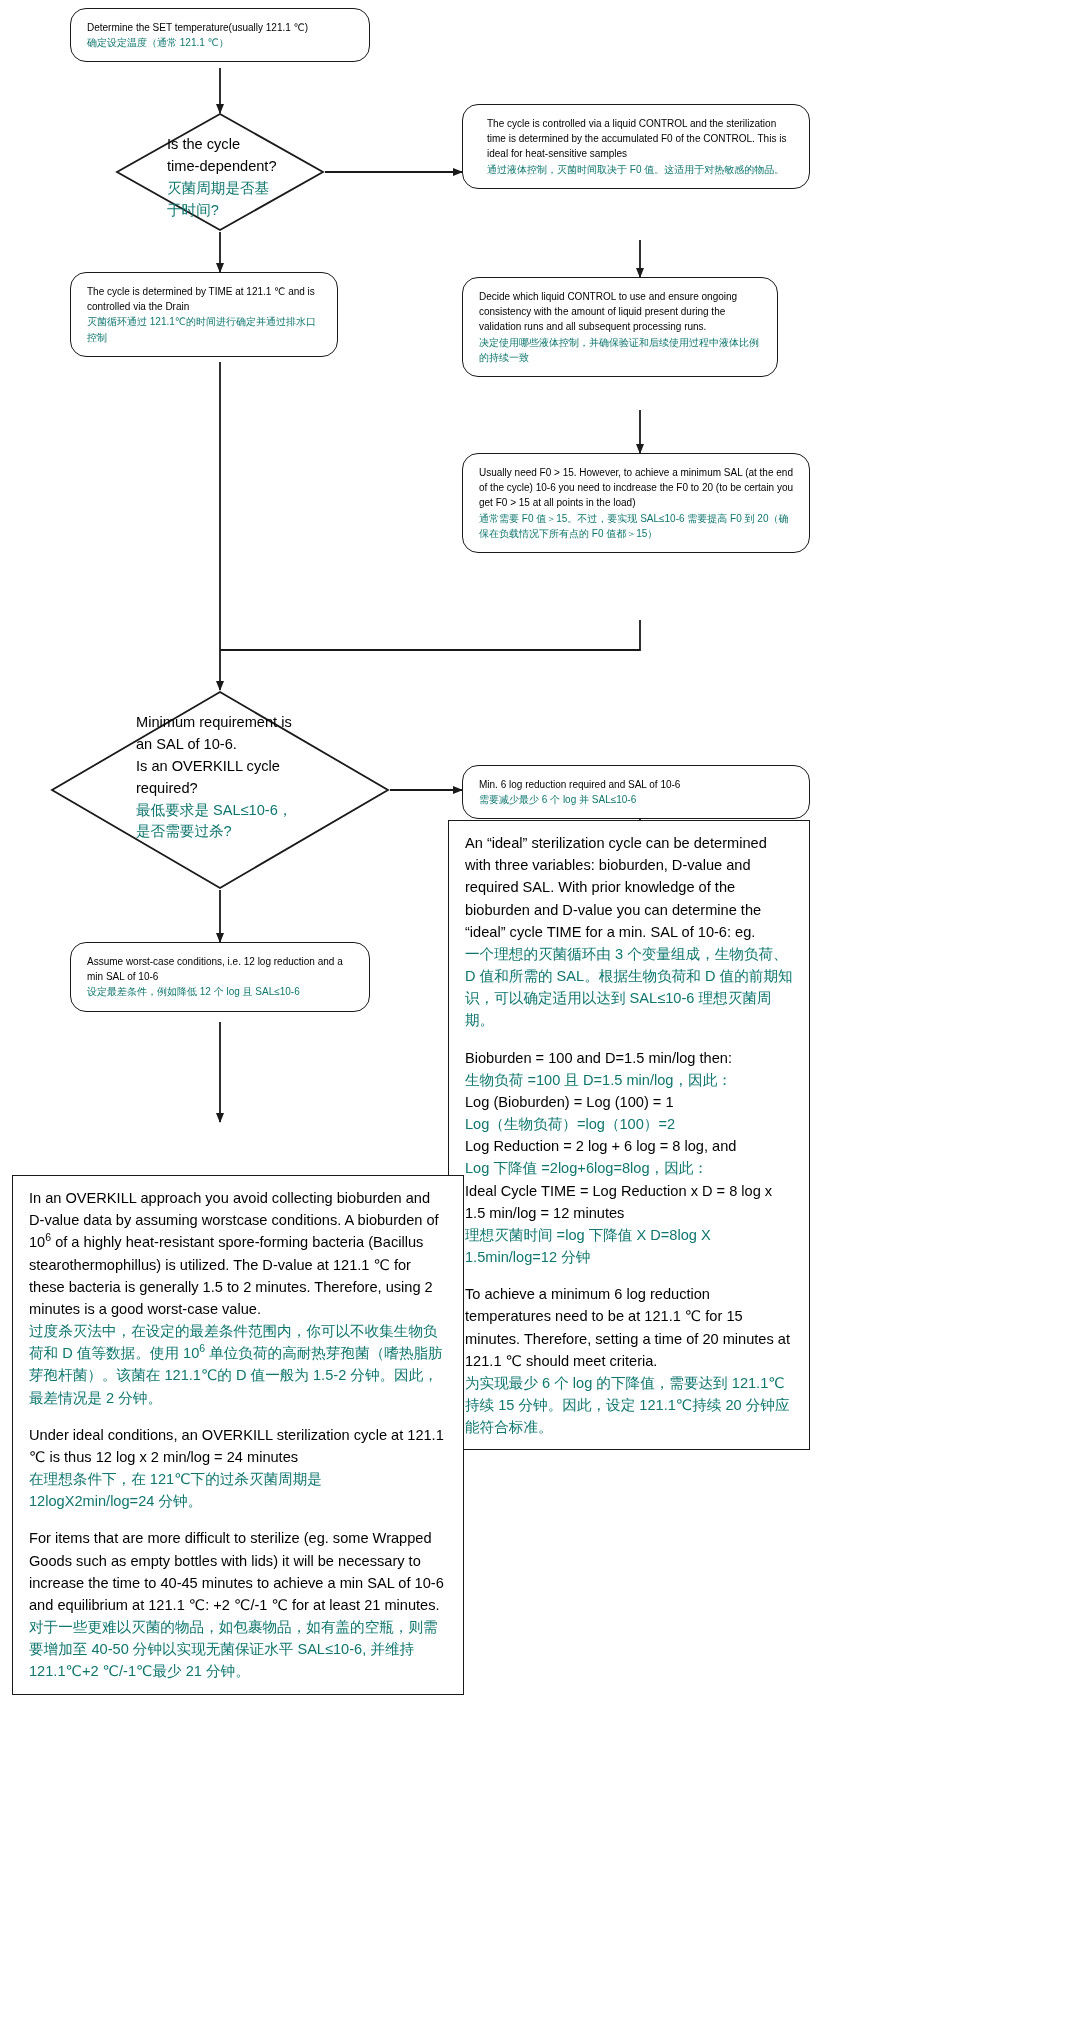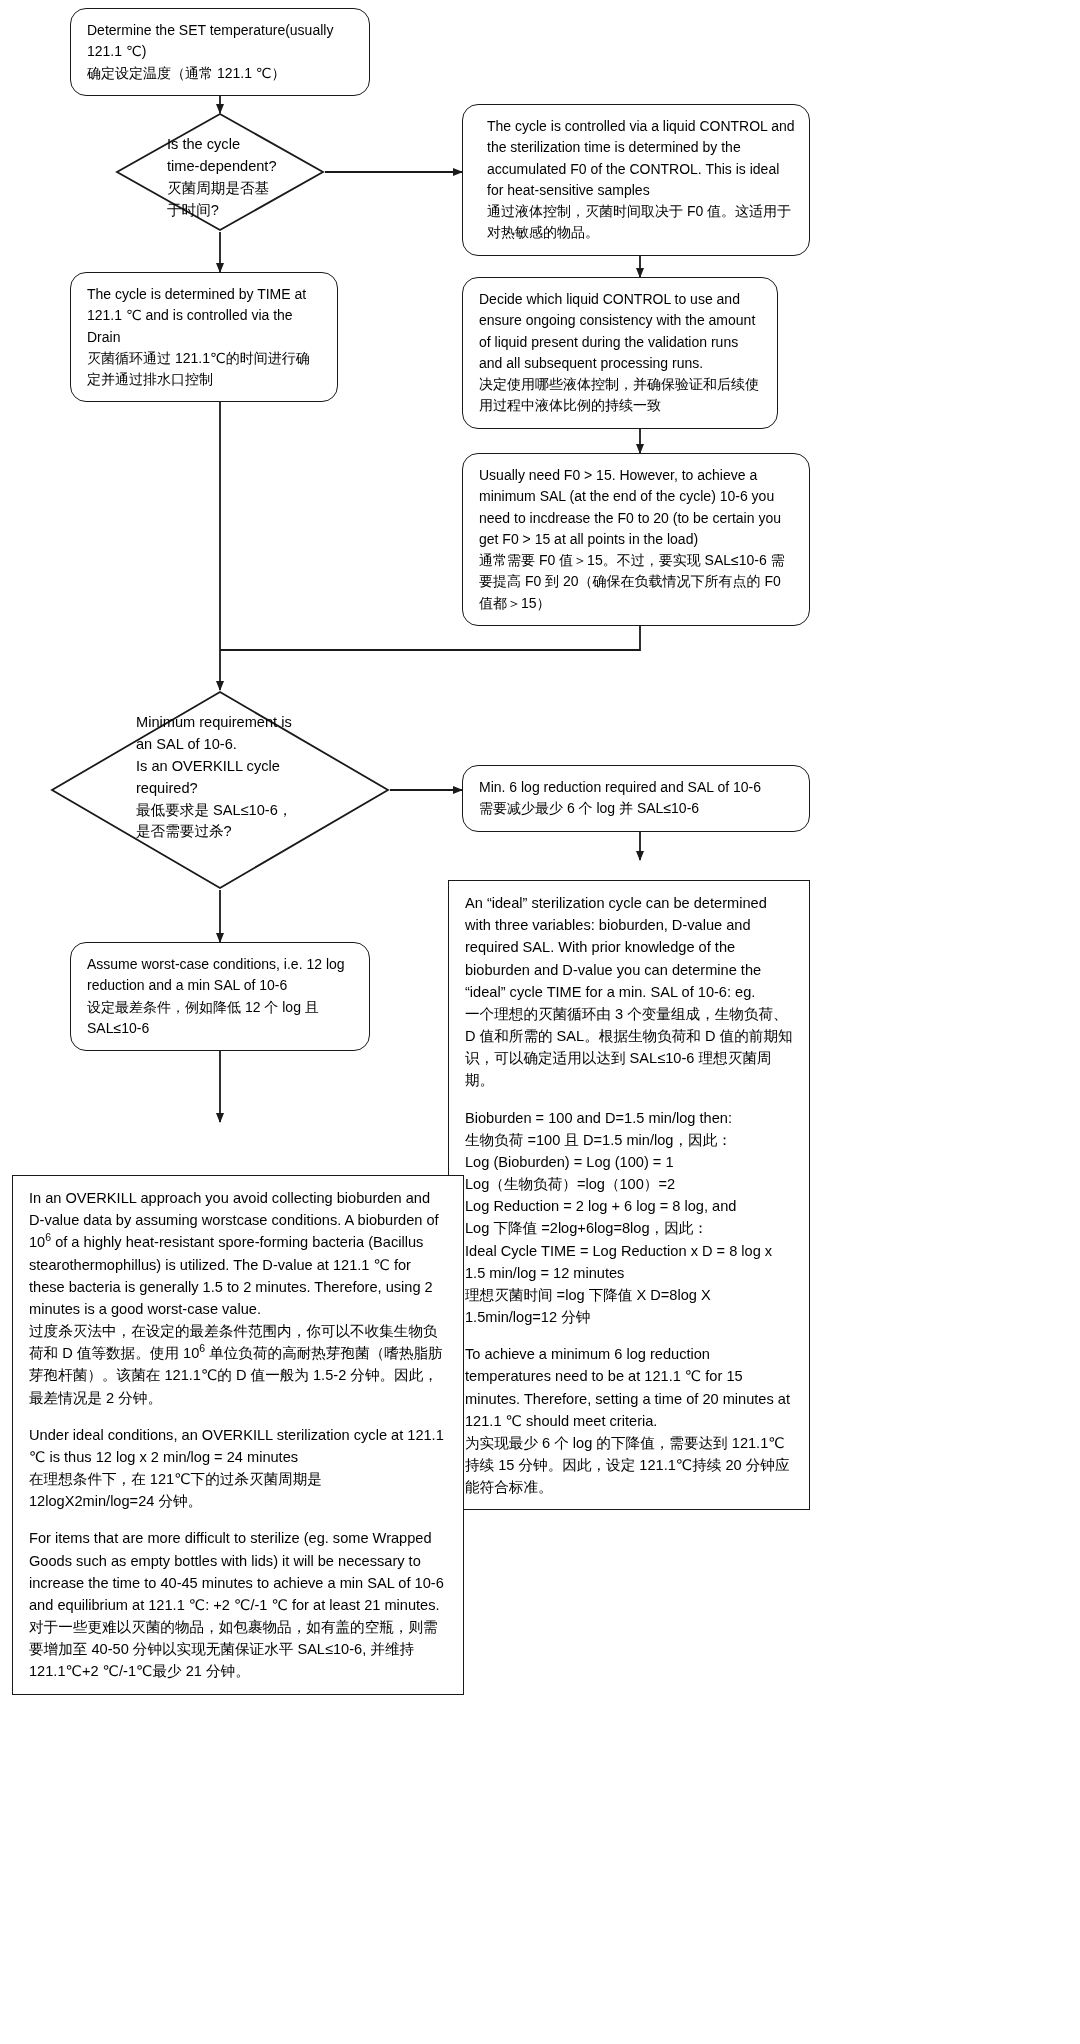--- a/index.html
+++ b/index.html
@@ -30,36 +30,36 @@
   .node {
     position: absolute;
     box-sizing: border-box;
     z-index: 2;
     background: #ffffff;
   }
   .rbox {
     border: 1.6px solid #1a1a1a;
     border-radius: 16px;
     padding: 11px 14px 11px 16px;
-    font-size: 14px;
+    font-size: 10px;
     line-height: 1.52;
   }
   .sbox {
     border: 1.6px solid #1a1a1a;
     border-radius: 0px;
     padding: 11px 14px 11px 16px;
     font-size: 14.6px;
     line-height: 1.52;
   }
   .en {
     color: #000000;
     display: block;
   }
   .zh {
-    color: #000000;
+    color: #0f766e;
     display: block;
   }
   .para {
     display: block;
     margin: 0;
   }
   .gap {
     display: block;
     height: 15px;
   }
@@ -168,21 +168,21 @@
       <span class="zh">最低要求是 SAL≤10-6，</span>
       <span class="zh">是否需要过杀?</span>
     </div>
   </div>
 
   <div class="node rbox" style="left:462px; top:765px; width:348px;">
     <span class="en">Min. 6 log reduction required and SAL of 10-6</span>
     <span class="zh">需要减少最少 6 个 log 并 SAL≤10-6</span>
   </div>
 
-  <div class="node sbox" style="left:448px; top:880px; width:362px;">
+  <div class="node sbox" style="left:448px; top:820px; width:362px;">
     <span class="para">
       <span class="en">An “ideal” sterilization cycle can be determined with three variables: bioburden, D-value and required SAL. With prior knowledge of the bioburden and D-value you can determine the “ideal” cycle TIME for a min. SAL of 10-6: eg.</span>
       <span class="zh">一个理想的灭菌循环由 3 个变量组成，生物负荷、D 值和所需的 SAL。根据生物负荷和 D 值的前期知识，可以确定适用以达到 SAL≤10-6 理想灭菌周期。</span>
     </span>
     <span class="gap"></span>
     <span class="para">
       <span class="en">Bioburden = 100 and D=1.5 min/log then:</span>
       <span class="zh">生物负荷 =100 且 D=1.5 min/log，因此：</span>
       <span class="en">Log (Bioburden) = Log (100) = 1</span>
       <span class="zh">Log（生物负荷）=log（100）=2</span>

